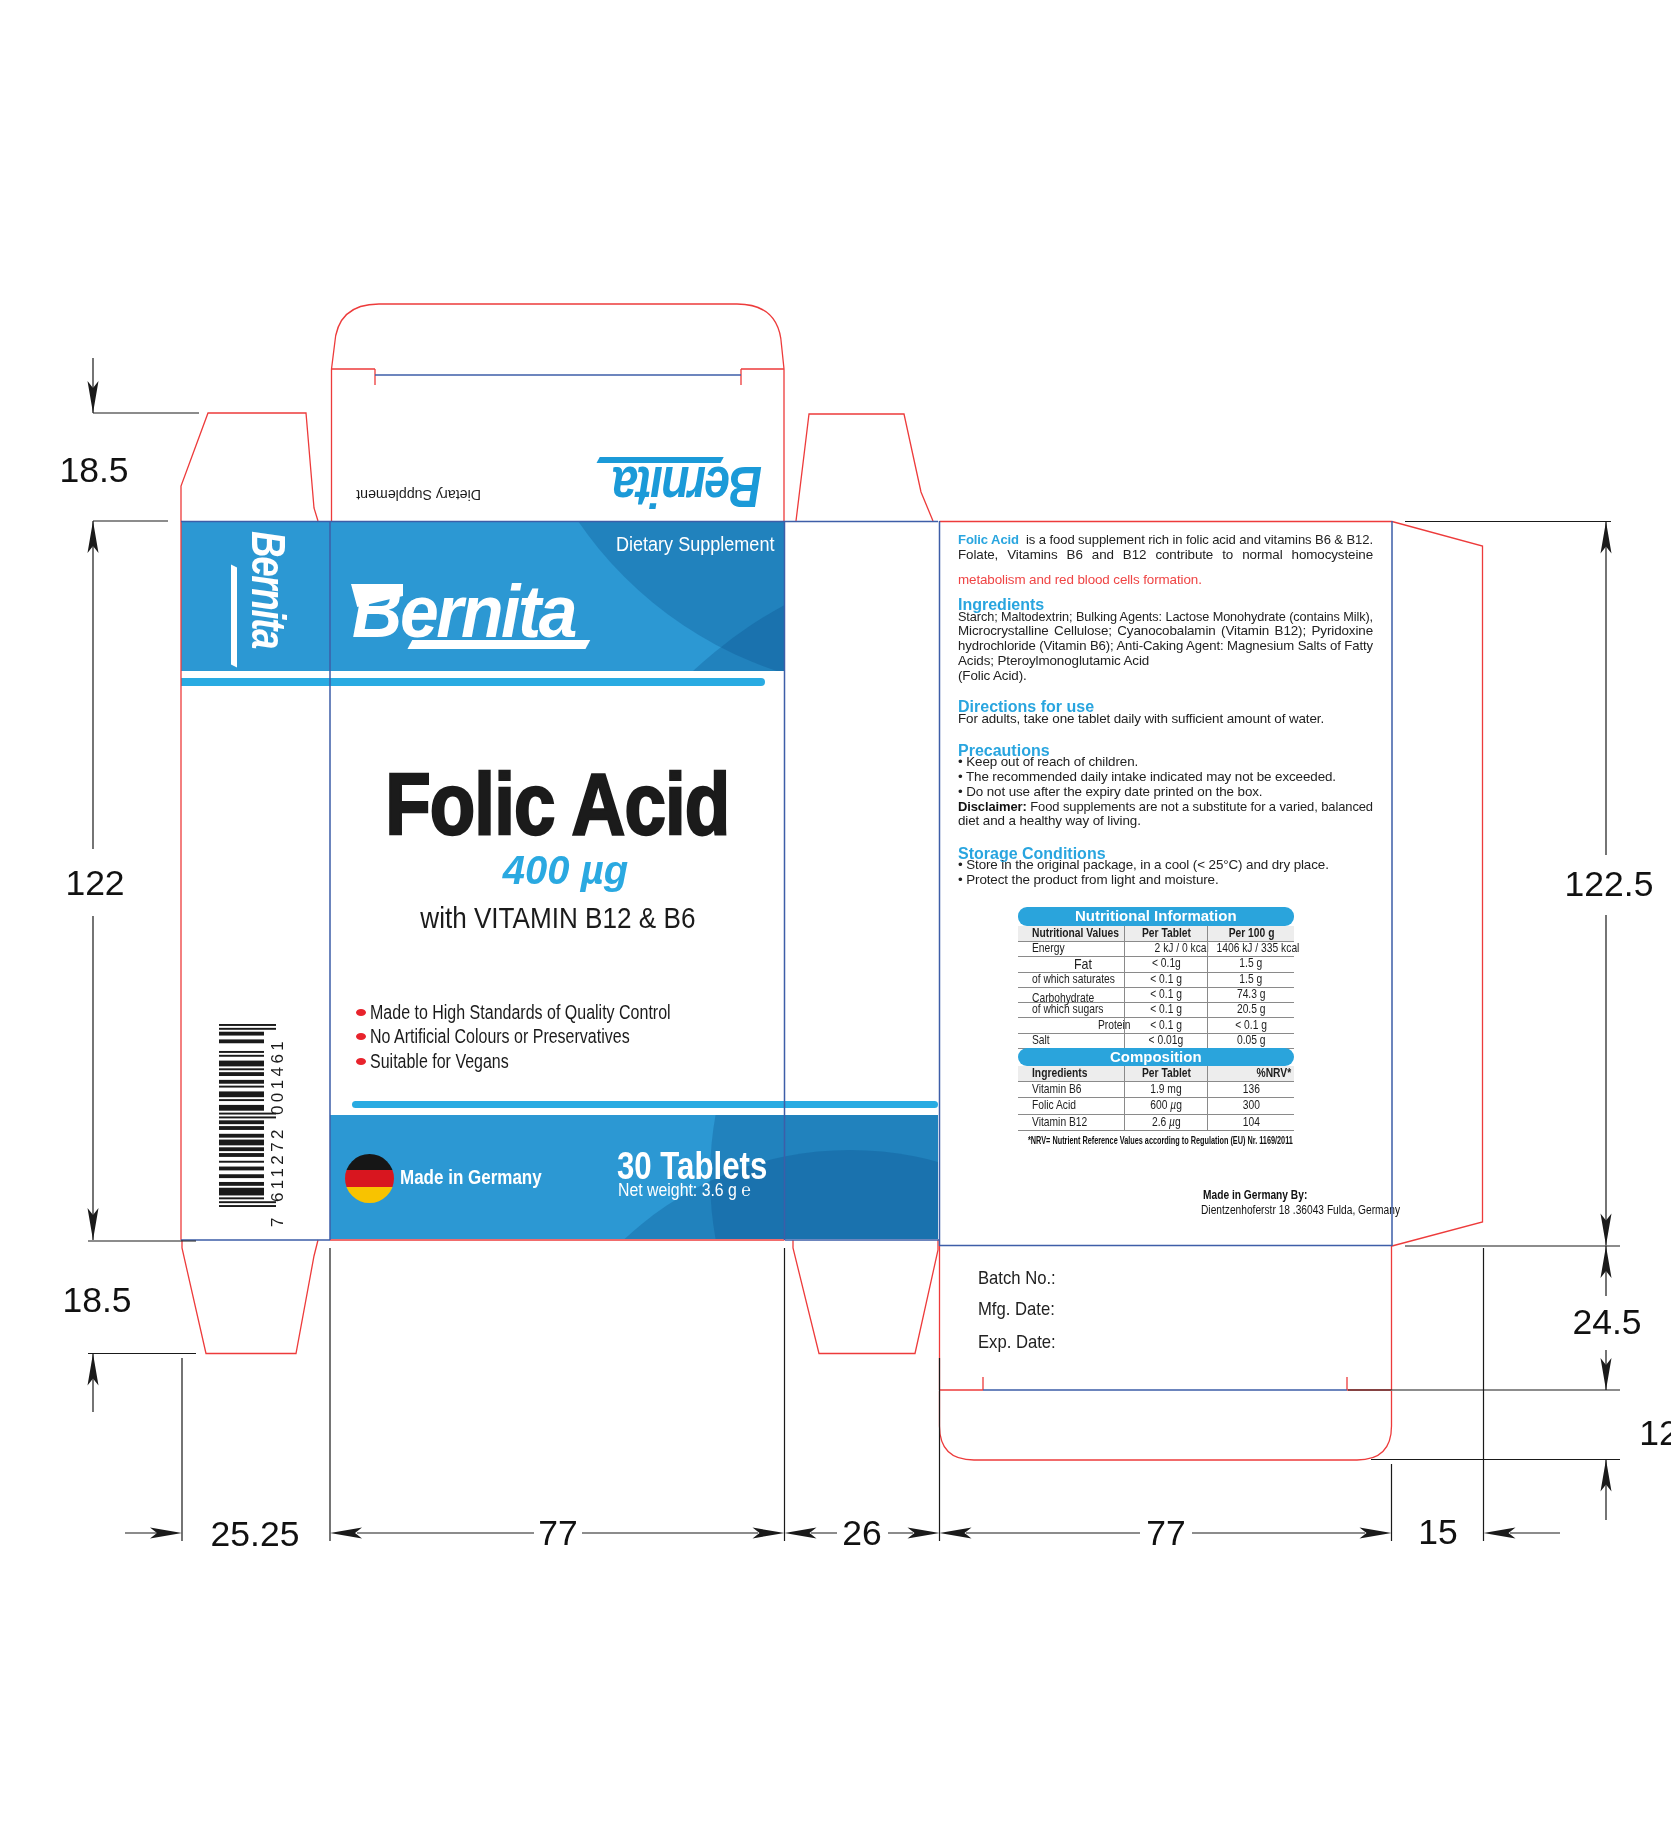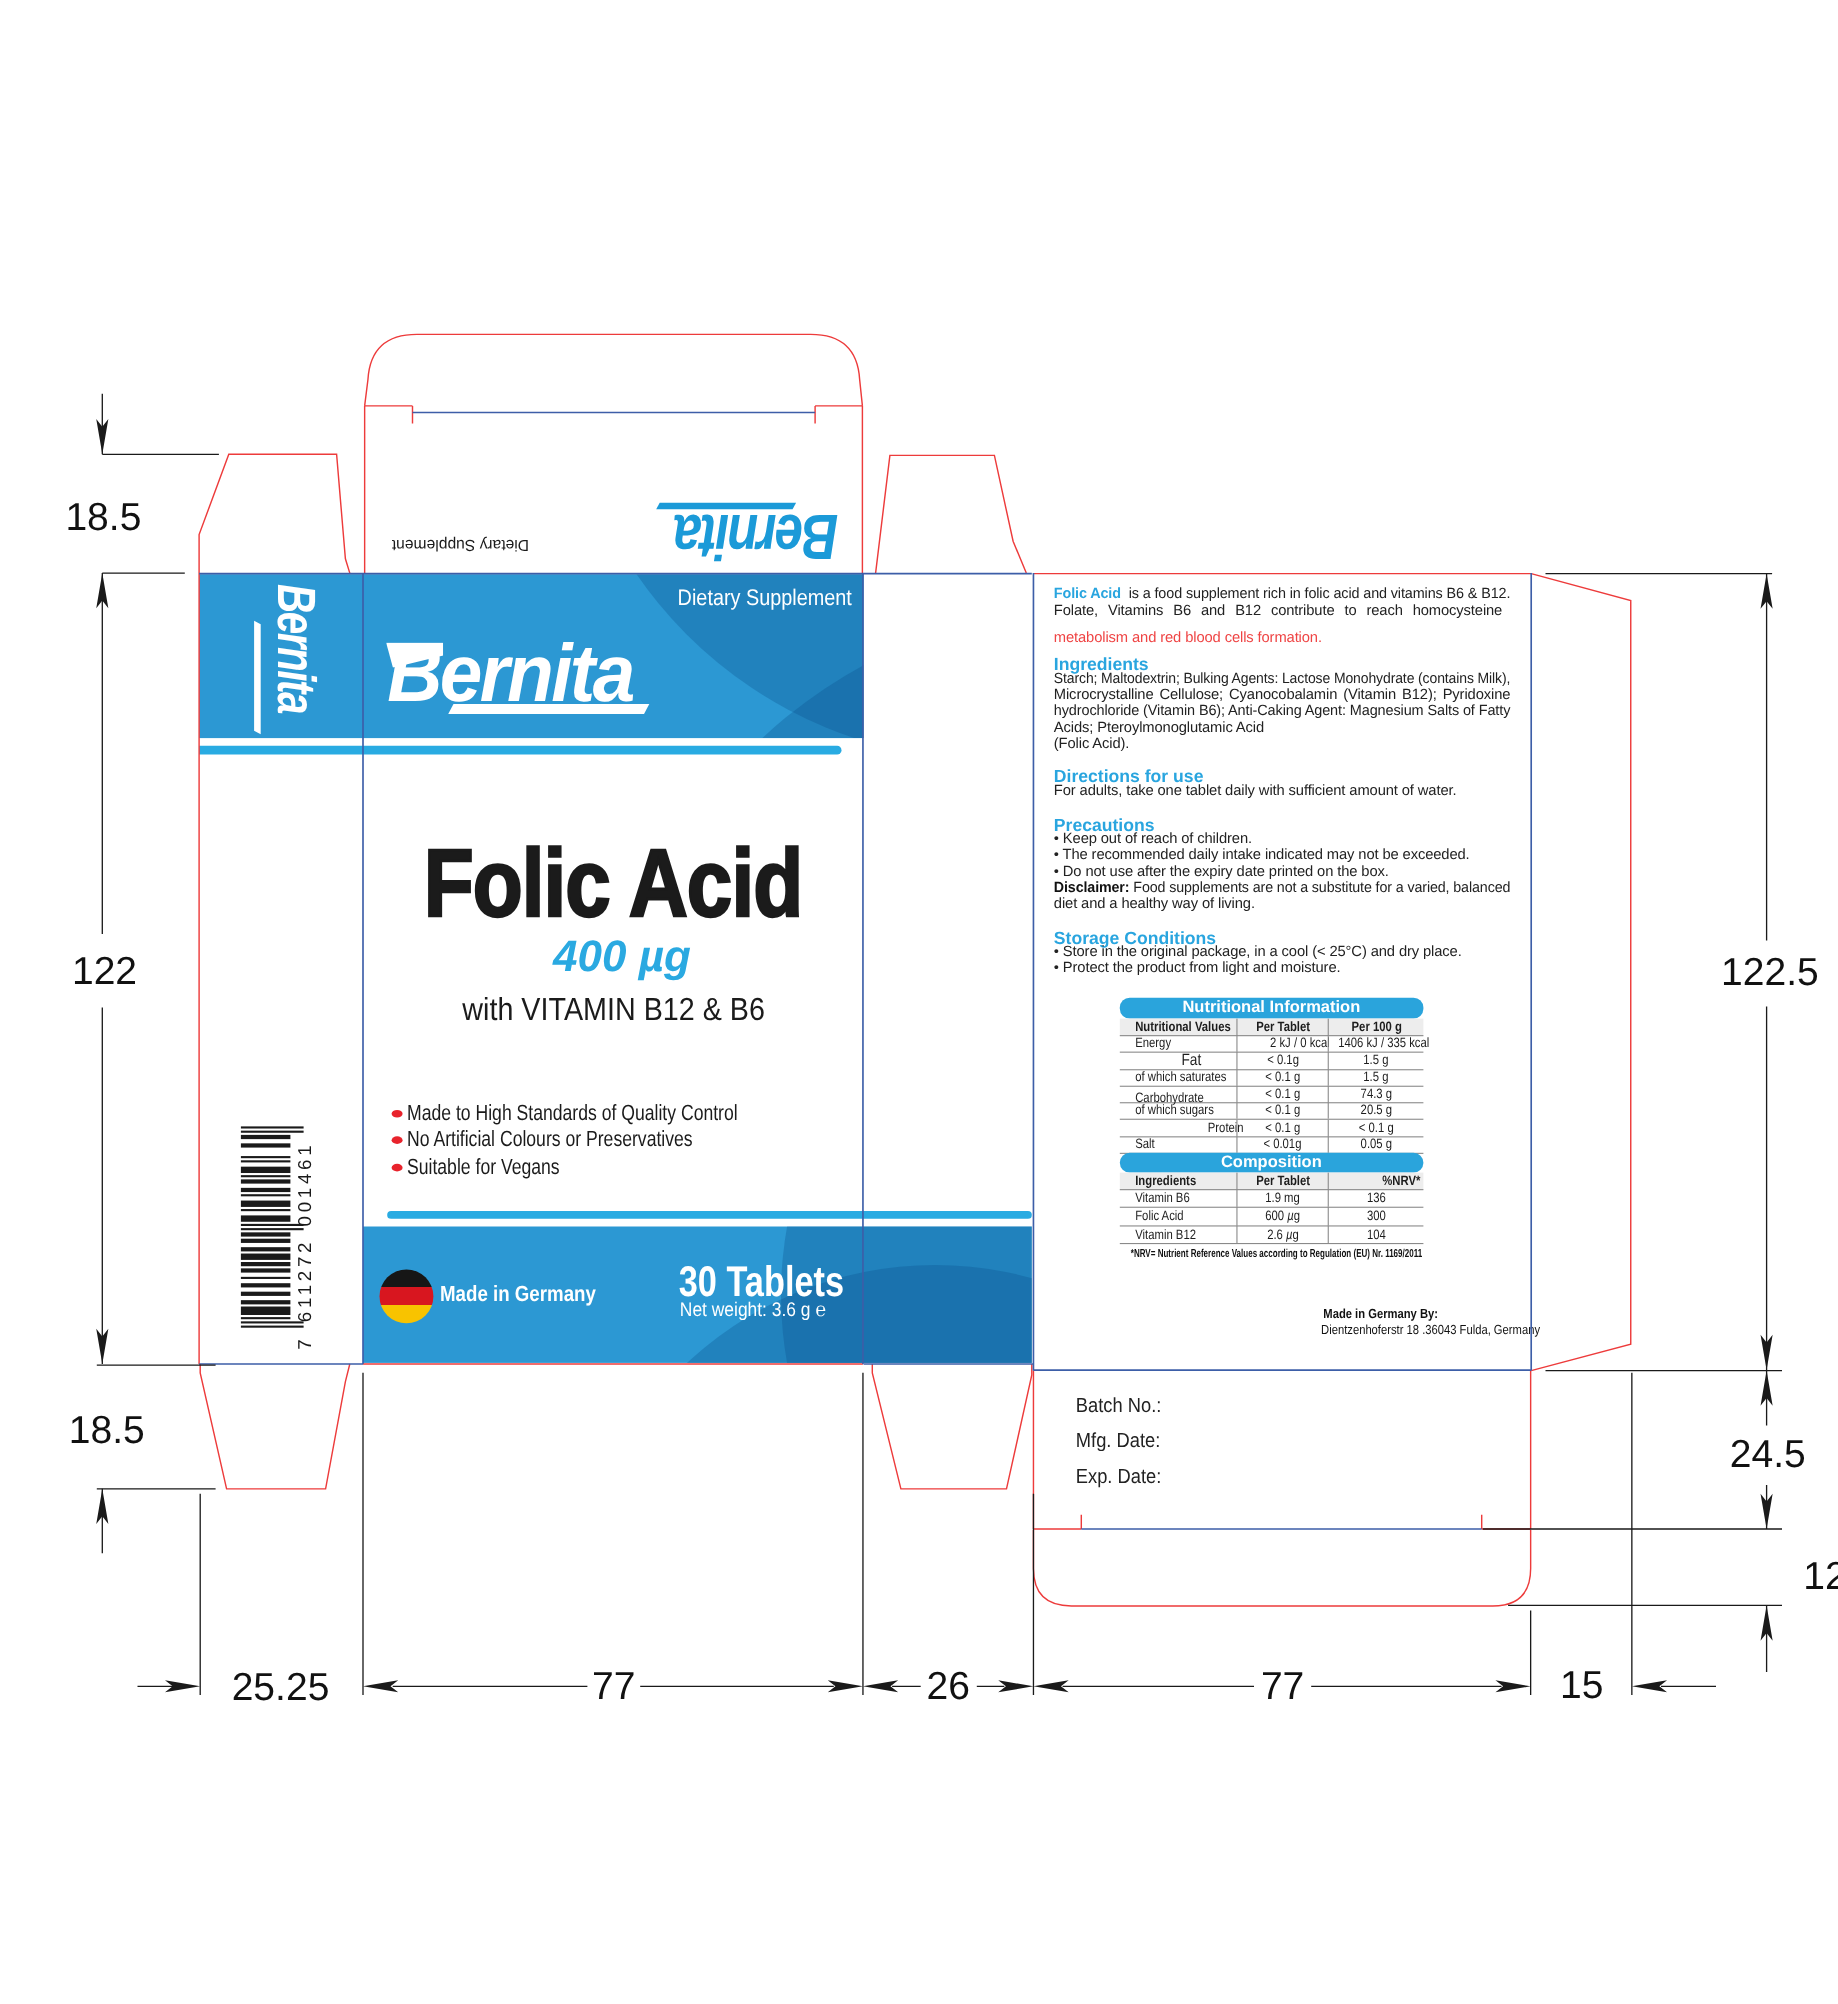--- a/index.html
+++ b/index.html
@@ -102,21 +102,21 @@
   </svg>
 
 <div class="abs" style="left:595px;top:458px;width:167px;height:53px;transform:rotate(180deg);">
   <div style="position:absolute;left:0;top:-5.5px;font-size:58px;line-height:58px;font-weight:bold;font-style:italic;color:#1b9ad8;letter-spacing:-2px;transform:scaleX(0.8);transform-origin:0 0;">Bernita</div>
   <div style="position:absolute;left:40px;top:47.5px;width:124px;height:5.5px;background:#1b9ad8;transform:skewX(-28deg);"></div>
 </div>
 
 <div class="abs" style="left:352px;top:484px;width:129px;height:19px;transform:rotate(180deg);font-size:14.5px;color:#1b1b1b;white-space:nowrap;"><span style="display:inline-block;transform:scaleX(0.98);transform-origin:0 0;">Dietary Supplement</span></div>
 
 <div class="abs" id="jl0" style="left:958.0px;top:532.90px;width:415px;font-size:13.4px;line-height:14.7px;color:#222;letter-spacing:-0.1px;white-space:nowrap;transform:scaleX(0.9758);transform-origin:0 50%;"><span class="bl">Folic Acid</span>&nbsp; is a food supplement rich in folic acid and vitamins B6 &amp; B12.</div>
-<div class="abs" id="jl1" style="left:958.0px;top:547.60px;width:415px;font-size:13.4px;line-height:14.7px;color:#222;letter-spacing:-0.1px;white-space:nowrap;word-spacing:5.40px;">Folate, Vitamins B6 and B12 contribute to reach homocysteine</div>
+<div class="abs" id="jl1" style="left:958.0px;top:547.60px;width:415px;font-size:13.4px;line-height:14.7px;color:#222;letter-spacing:-0.1px;white-space:nowrap;word-spacing:5.40px;">Folate, Vitamins B6 and B12 contribute to normal homocysteine</div>
 <div class="abs" style="left:958.0px;top:573px;width:415px;font-size:13.4px;line-height:14.7px;color:#ef4444;letter-spacing:-0.1px;white-space:nowrap;">metabolism and red blood cells formation.</div>
 
 <div class="abs bl" style="left:958.0px;top:596.80px;font-size:16px;line-height:16px;">Ingredients</div>
 
 <div class="abs" id="jl2" style="left:958.0px;top:609.70px;width:415px;font-size:13.4px;line-height:14.7px;color:#222;letter-spacing:-0.1px;white-space:nowrap;transform:scaleX(0.9482);transform-origin:0 50%;">Starch; Maltodextrin; Bulking Agents: Lactose Monohydrate (contains Milk),</div>
 <div class="abs" id="jl3" style="left:958.0px;top:624.40px;width:415px;font-size:13.4px;line-height:14.7px;color:#222;letter-spacing:-0.1px;white-space:nowrap;word-spacing:1.80px;">Microcrystalline Cellulose; Cyanocobalamin (Vitamin B12); Pyridoxine</div>
 <div class="abs" id="jl4" style="left:958.0px;top:639.10px;width:415px;font-size:13.4px;line-height:14.7px;color:#222;letter-spacing:-0.1px;white-space:nowrap;transform:scaleX(0.9814);transform-origin:0 50%;">hydrochloride (Vitamin B6); Anti-Caking Agent: Magnesium Salts of Fatty</div>
 <div class="abs" style="left:958.0px;top:653.80px;width:415px;font-size:13.4px;line-height:14.7px;color:#222;letter-spacing:-0.1px;white-space:nowrap;">Acids; Pteroylmonoglutamic Acid</div>
 <div class="abs" style="left:958.0px;top:668.50px;width:415px;font-size:13.4px;line-height:14.7px;color:#222;letter-spacing:-0.1px;white-space:nowrap;">(Folic Acid).</div>
 

